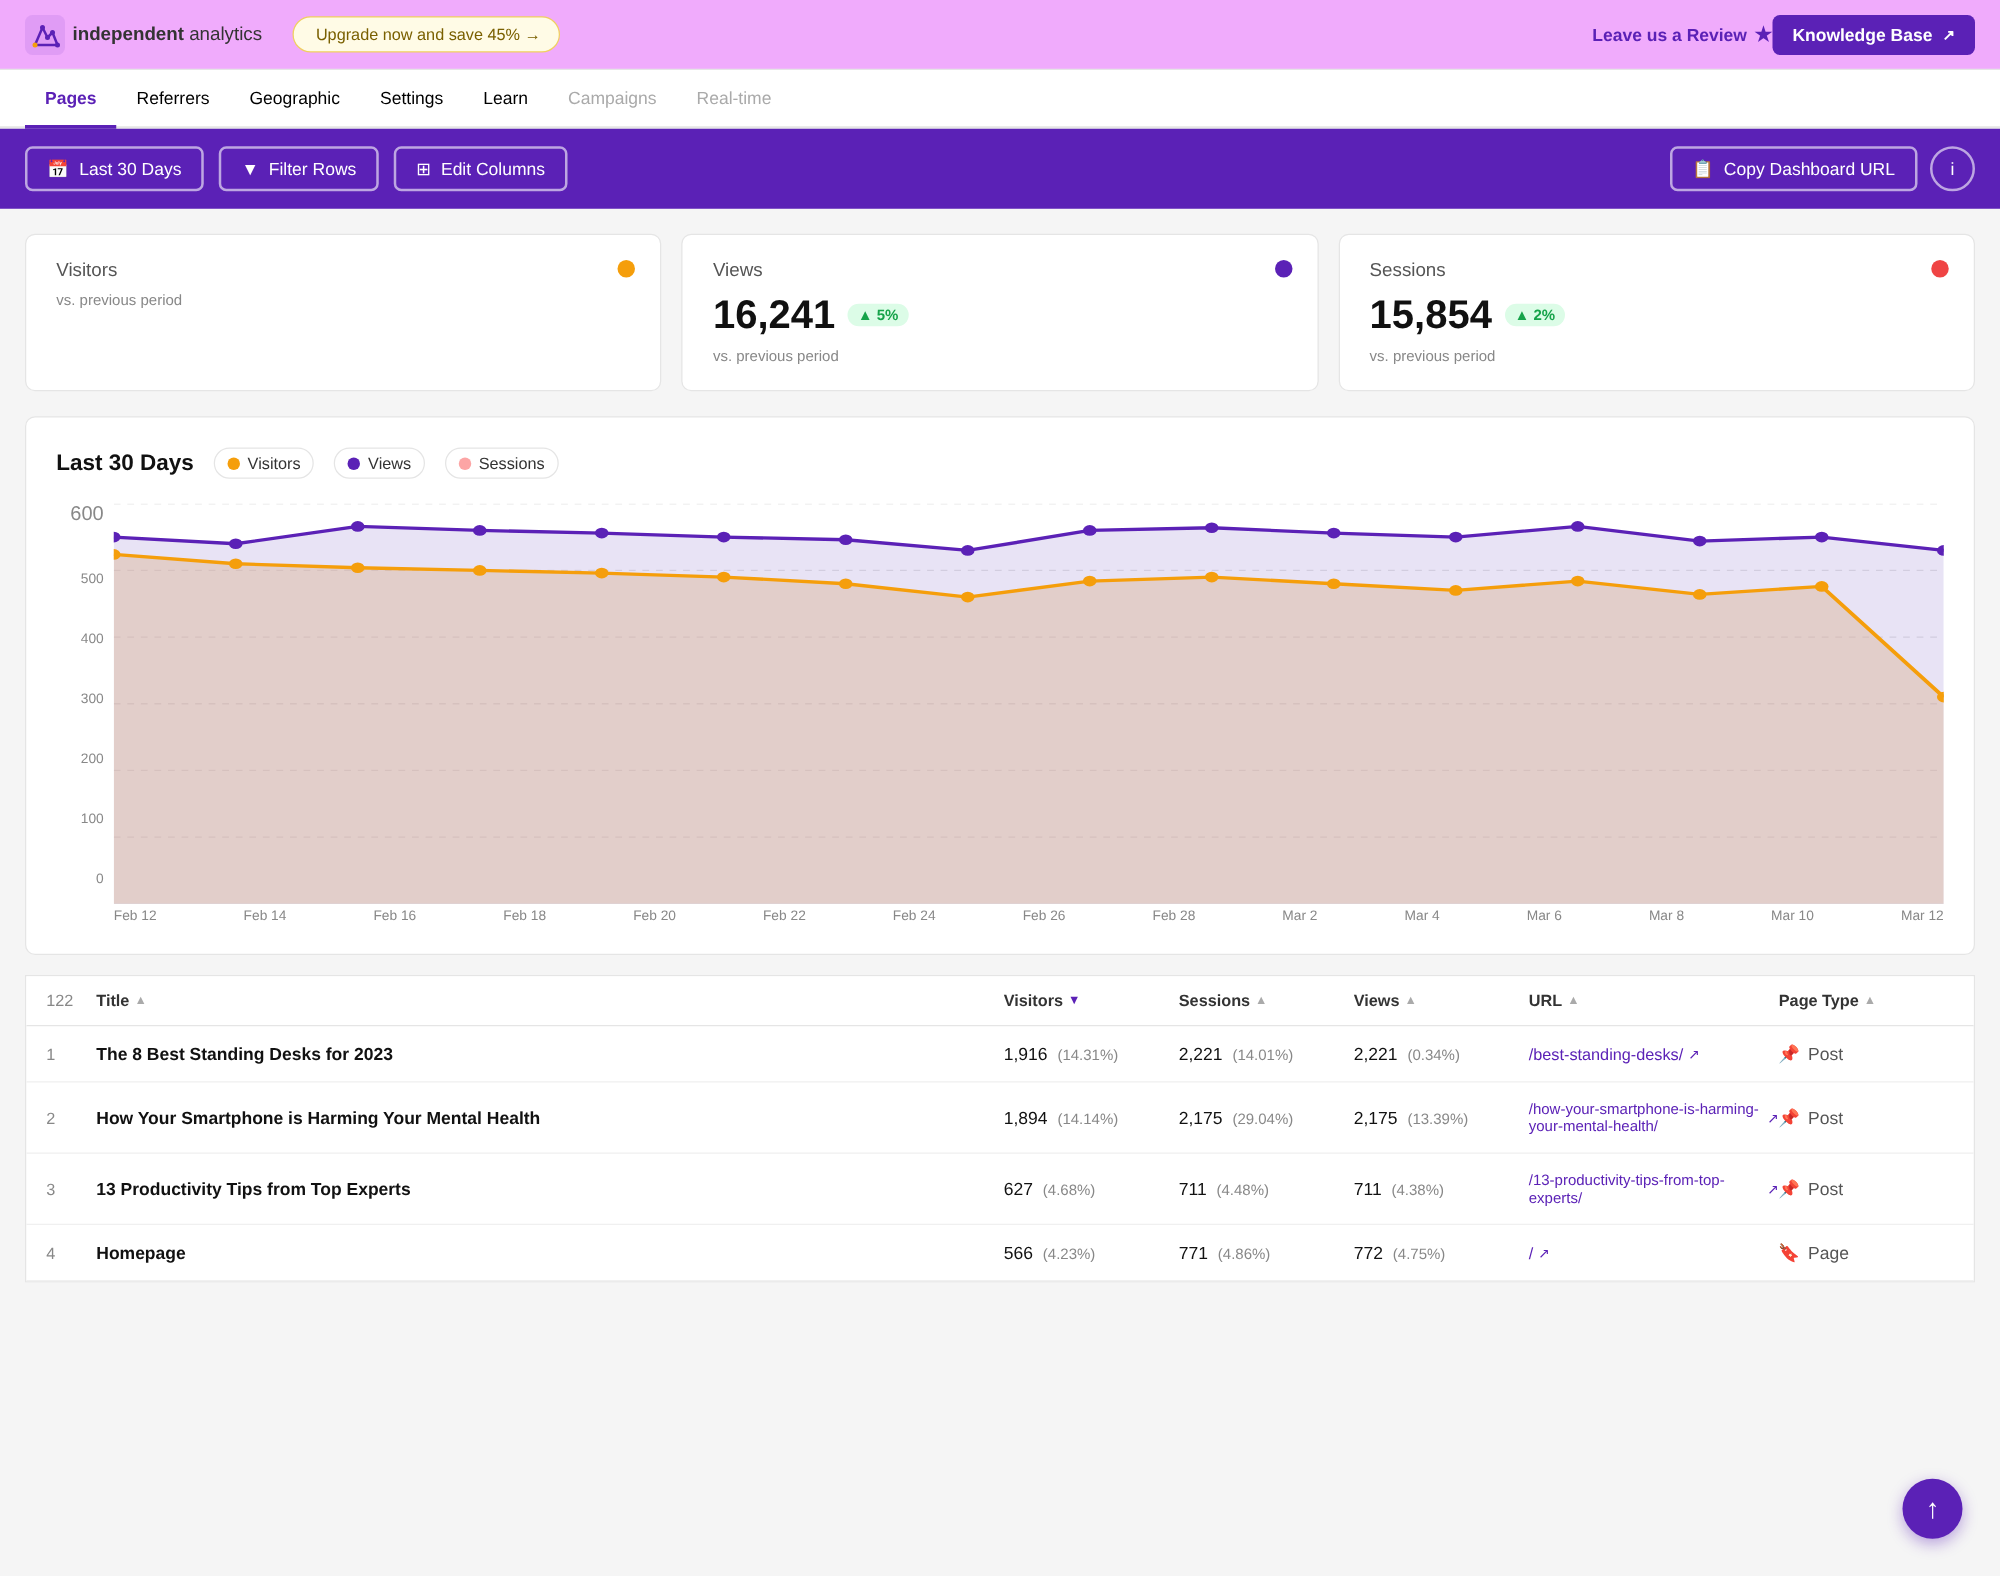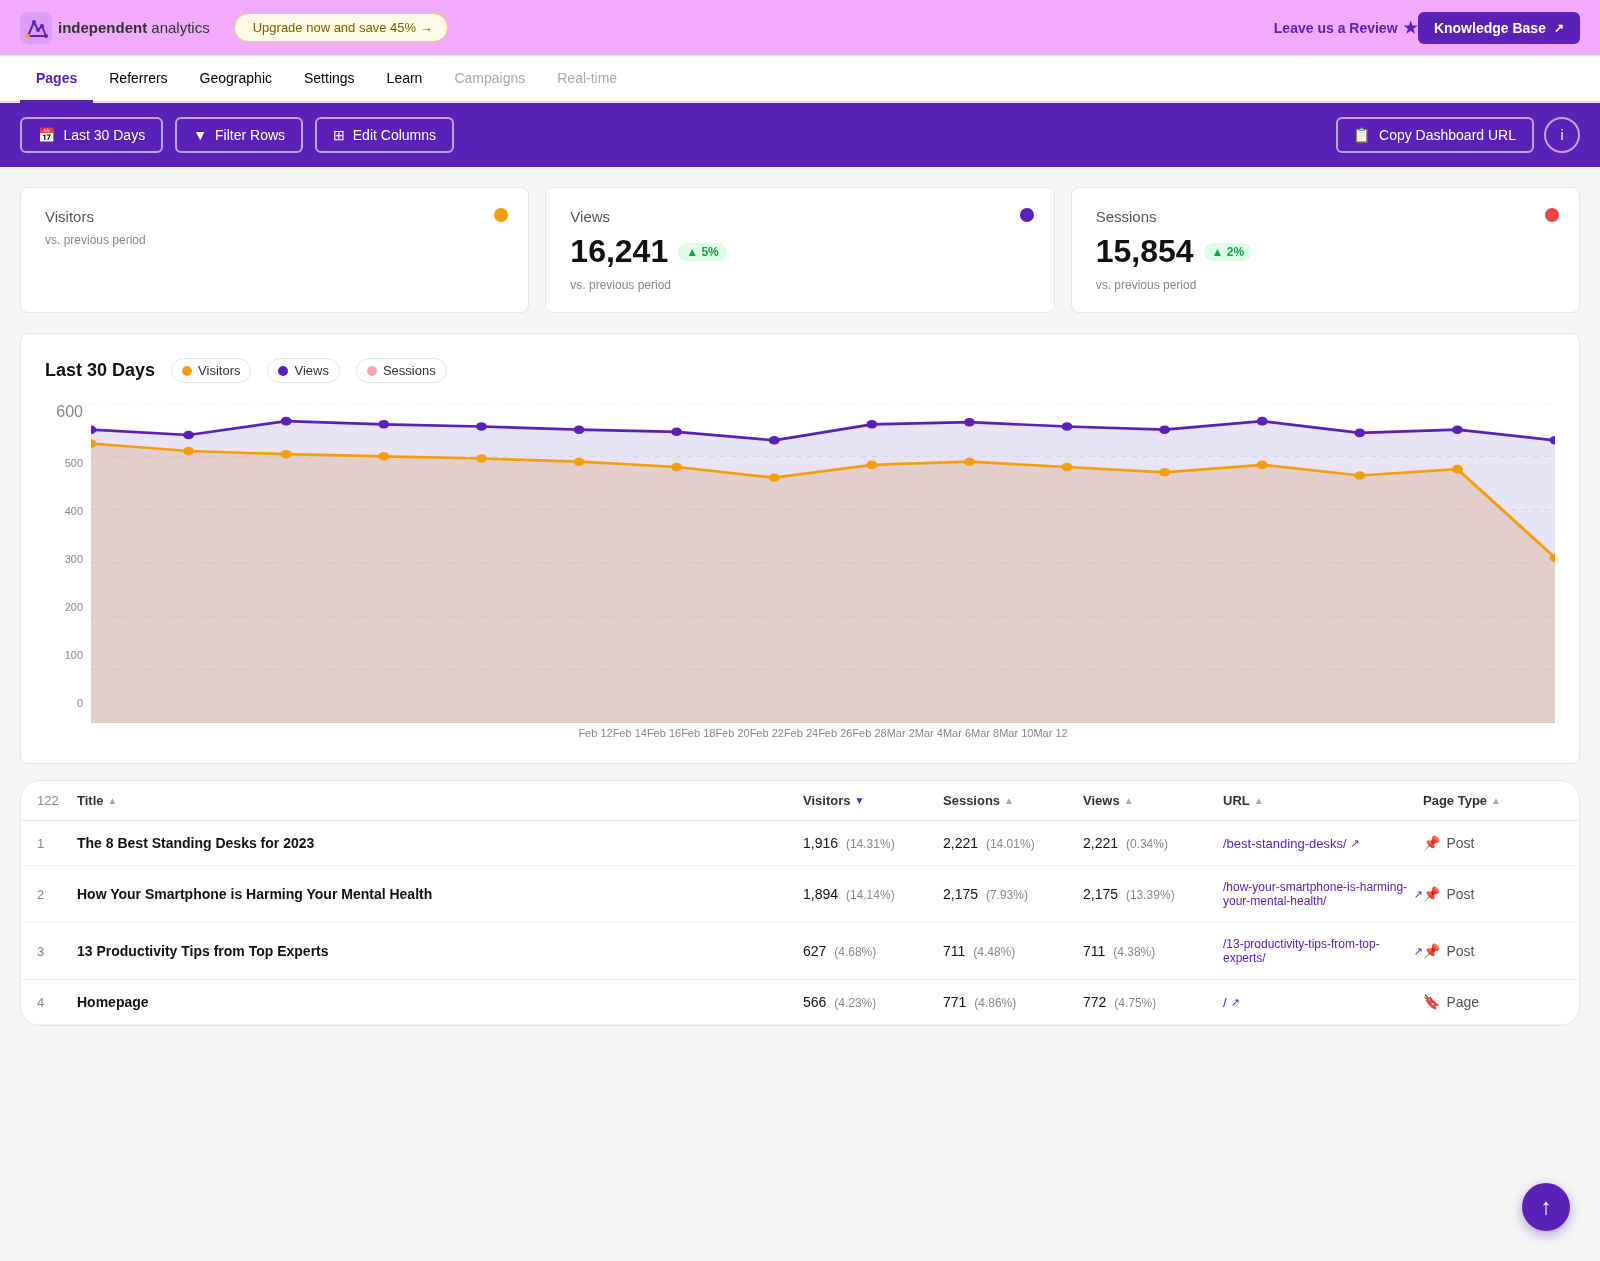--- a/index.html
+++ b/index.html
@@ -48,21 +48,21 @@
     .chart-section { margin: 10px 20px; background: #fff; border-radius: 8px; border: 1px solid #e5e5e5; padding: 24px; }
     .chart-header { display: flex; align-items: center; gap: 16px; margin-bottom: 20px; }
     .chart-title { font-size: 18px; font-weight: 700; color: #111; }
     .legend-item { display: flex; align-items: center; gap: 6px; font-size: 13px; padding: 4px 10px; border-radius: 16px; border: 1px solid #e5e5e5; cursor: pointer; }
     .legend-dot { width: 10px; height: 10px; border-radius: 50%; }
     .legend-dot.orange { background: #f59e0b; }
     .legend-dot.purple { background: #5b21b6; }
     .legend-dot.pink { background: #fca5a5; }
 
     
-    .table-section { margin: 16px 20px 20px; background: #fff; border-radius: 20px; border: 1px solid #e5e5e5; overflow: hidden; }
+    .table-section { margin: 16px 20px 20px; background: #fff; border-radius: 0; border: 1px solid #e5e5e5; overflow: hidden; }
     .table-header-row { display: grid; grid-template-columns: 40px 1fr 140px 140px 140px 200px 140px; padding: 12px 16px; border-bottom: 1px solid #e5e5e5; background: #fff; }
     .table-header-row .col-head { font-size: 13px; font-weight: 700; color: #333; display: flex; align-items: center; gap: 4px; }
     .sort-arrow { font-size: 10px; color: #5b21b6; }
     .sort-arrow-gray { font-size: 10px; color: #aaa; }
     .row-count { font-size: 13px; color: #888; font-weight: 400; }
     .table-row { display: grid; grid-template-columns: 40px 1fr 140px 140px 140px 200px 140px; padding: 14px 16px; border-bottom: 1px solid #f0f0f0; align-items: center; }
     .row-num { font-size: 13px; color: #888; }
     .row-title { font-size: 14px; font-weight: 700; color: #111; }
     .row-stat { font-size: 14px; color: #111; }
     .row-stat-pct { font-size: 12px; color: #888; margin-left: 4px; }
@@ -279,21 +279,21 @@
         <circle cx="576" cy="58" r="4" fill="#f59e0b"></circle>
         <circle cx="648" cy="55" r="4" fill="#f59e0b"></circle>
         <circle cx="720" cy="60" r="4" fill="#f59e0b"></circle>
         <circle cx="792" cy="65" r="4" fill="#f59e0b"></circle>
         <circle cx="864" cy="58" r="4" fill="#f59e0b"></circle>
         <circle cx="936" cy="68" r="4" fill="#f59e0b"></circle>
         <circle cx="1008" cy="62" r="4" fill="#f59e0b"></circle>
         <circle cx="1080" cy="145" r="4" fill="#f59e0b"></circle>
       </svg>
 
-      <div style="display:flex;justify-content:center;padding:4px 0 0;font-size:11px;color:#888;">
+      <div style="display:flex;justify-content:space-between;padding:4px 0 0;font-size:11px;color:#888;">
         <span>Feb 12</span>
         <span>Feb 14</span>
         <span>Feb 16</span>
         <span>Feb 18</span>
         <span>Feb 20</span>
         <span>Feb 22</span>
         <span>Feb 24</span>
         <span>Feb 26</span>
         <span>Feb 28</span>
         <span>Mar 2</span>
@@ -365,21 +365,21 @@
 
   <div class="table-row">
     <span class="row-num">2</span>
     <span class="row-title">How Your Smartphone is Harming Your Mental Health</span>
     <span class="row-stat">
       <span>1,894</span>
       <span class="row-stat-pct">(14.14%)</span>
     </span>
     <span class="row-stat">
       <span>2,175</span>
-      <span class="row-stat-pct">(7.93%)</span>
+      <span class="row-stat-pct">(29.04%)</span>
     </span>
     <span class="row-stat">
       <span>2,175</span>
       <span class="row-stat-pct">(13.39%)</span>
     </span>
     <span class="row-url">
       <span style="font-size:12px;">/how-your-smartphone-is-harming-your-mental-health/</span>
       <span class="ext-link">↗</span>
     </span>
     <span class="row-type">

